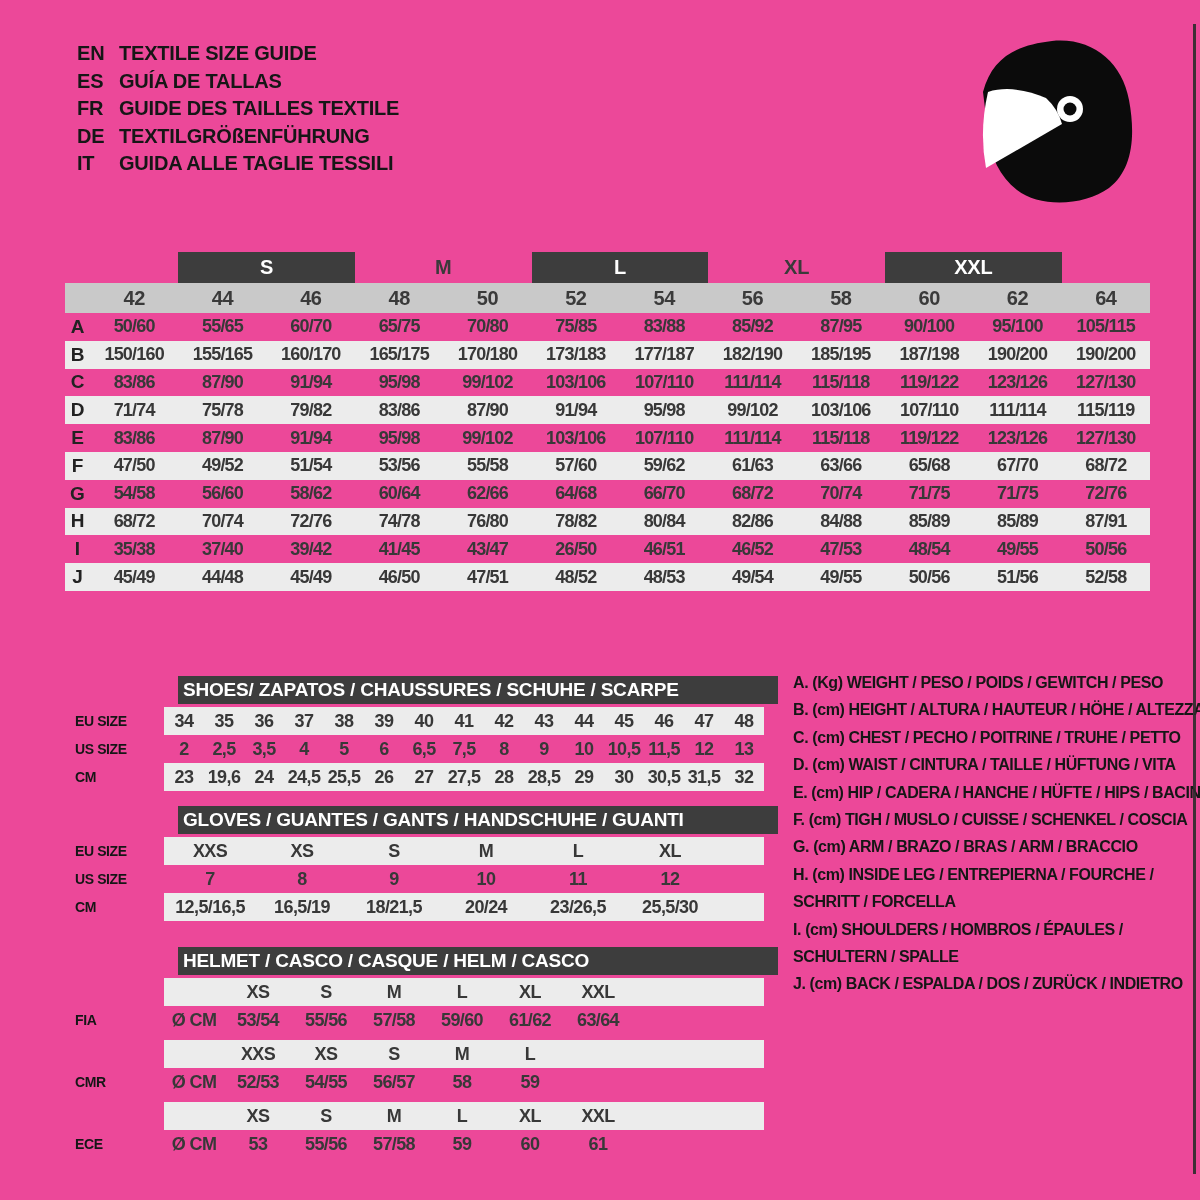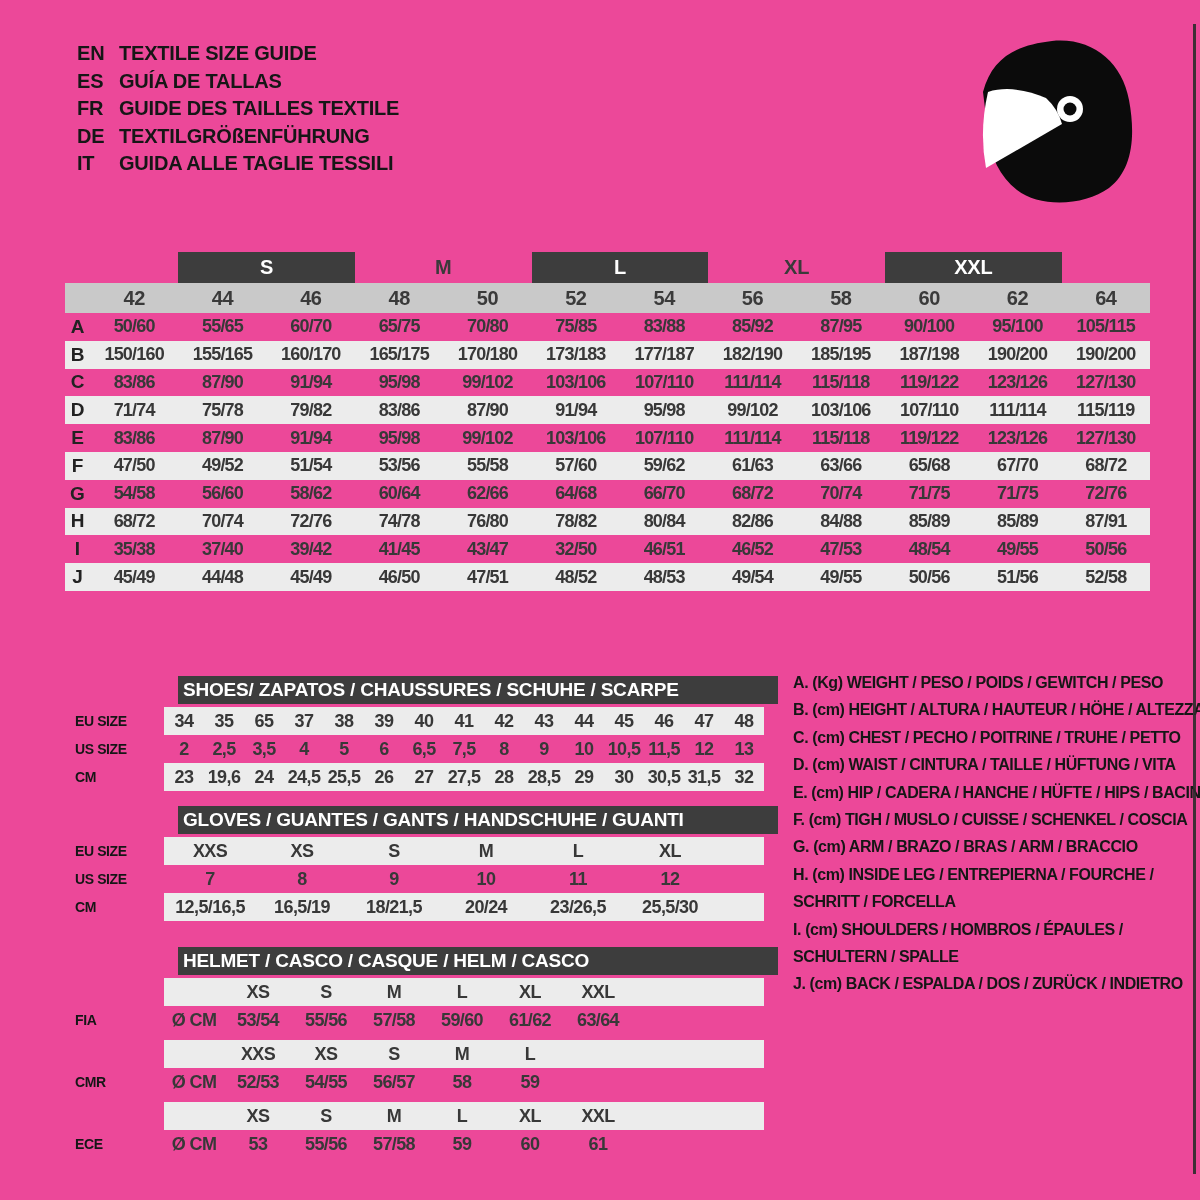--- a/index.html
+++ b/index.html
@@ -226,21 +226,21 @@
           <div class="val">85/89</div>
           <div class="val">87/91</div>
         </div>
         <div class="t-grid t-row">
           <div class="row-label">I</div>
           <div class="val">35/38</div>
           <div class="val">37/40</div>
           <div class="val">39/42</div>
           <div class="val">41/45</div>
           <div class="val">43/47</div>
-          <div class="val">32/50</div>
+          <div class="val">26/50</div>
           <div class="val">46/51</div>
           <div class="val">46/52</div>
           <div class="val">47/53</div>
           <div class="val">48/54</div>
           <div class="val">49/55</div>
           <div class="val">50/56</div>
         </div>
         <div class="t-grid t-row stripe">
           <div class="row-label">J</div>
           <div class="val">45/49</div>
@@ -257,21 +257,21 @@
           <div class="val">52/58</div>
         </div>
       </div>
   </div>
 
   <div class="bar" style="top:676px">SHOES/ ZAPATOS / CHAUSSURES / SCHUHE / SCARPE</div>
   <div class="band-rows" style="top:707px">
       <div class="band-row shoe-row gray">
         <div class="cell">34</div>
         <div class="cell">35</div>
-        <div class="cell">65</div>
+        <div class="cell">36</div>
         <div class="cell">37</div>
         <div class="cell">38</div>
         <div class="cell">39</div>
         <div class="cell">40</div>
         <div class="cell">41</div>
         <div class="cell">42</div>
         <div class="cell">43</div>
         <div class="cell">44</div>
         <div class="cell">45</div>
         <div class="cell">46</div>

